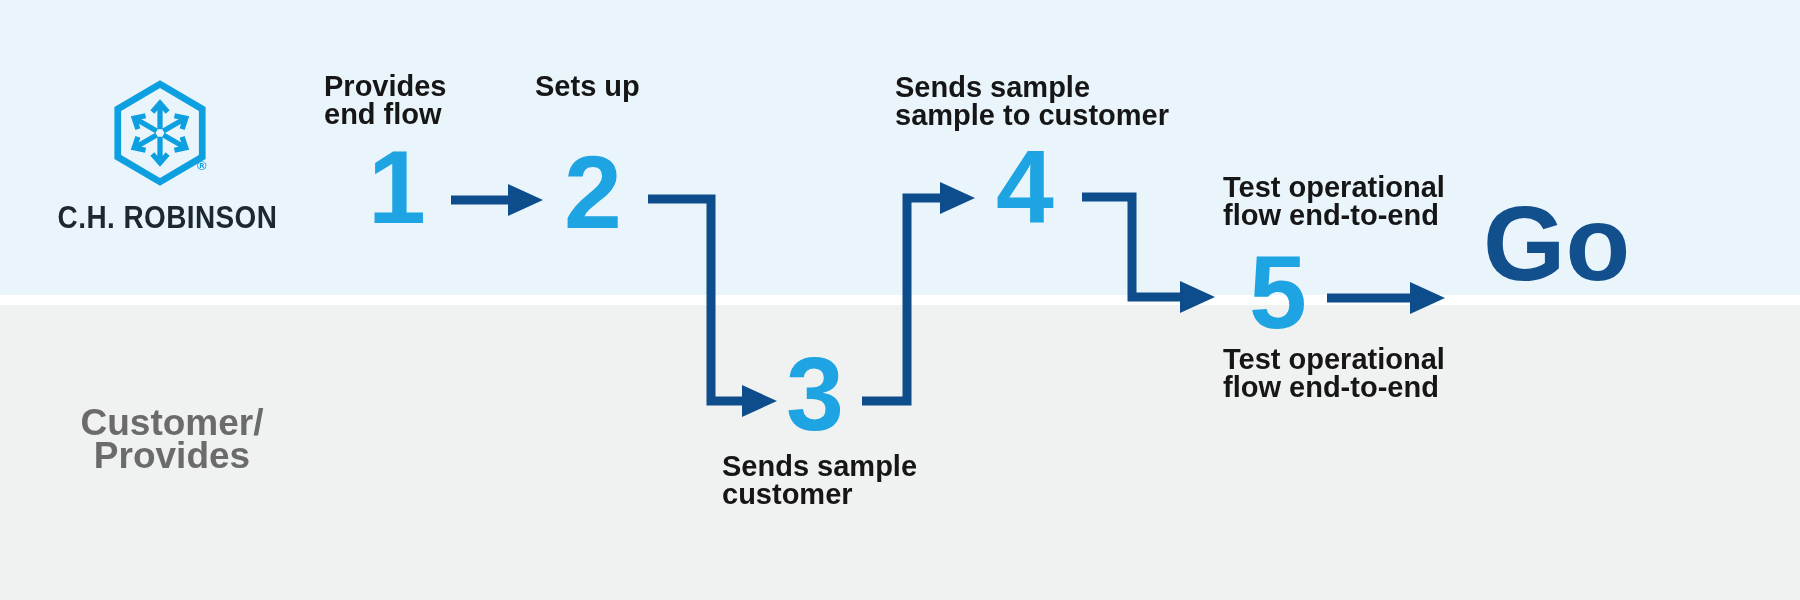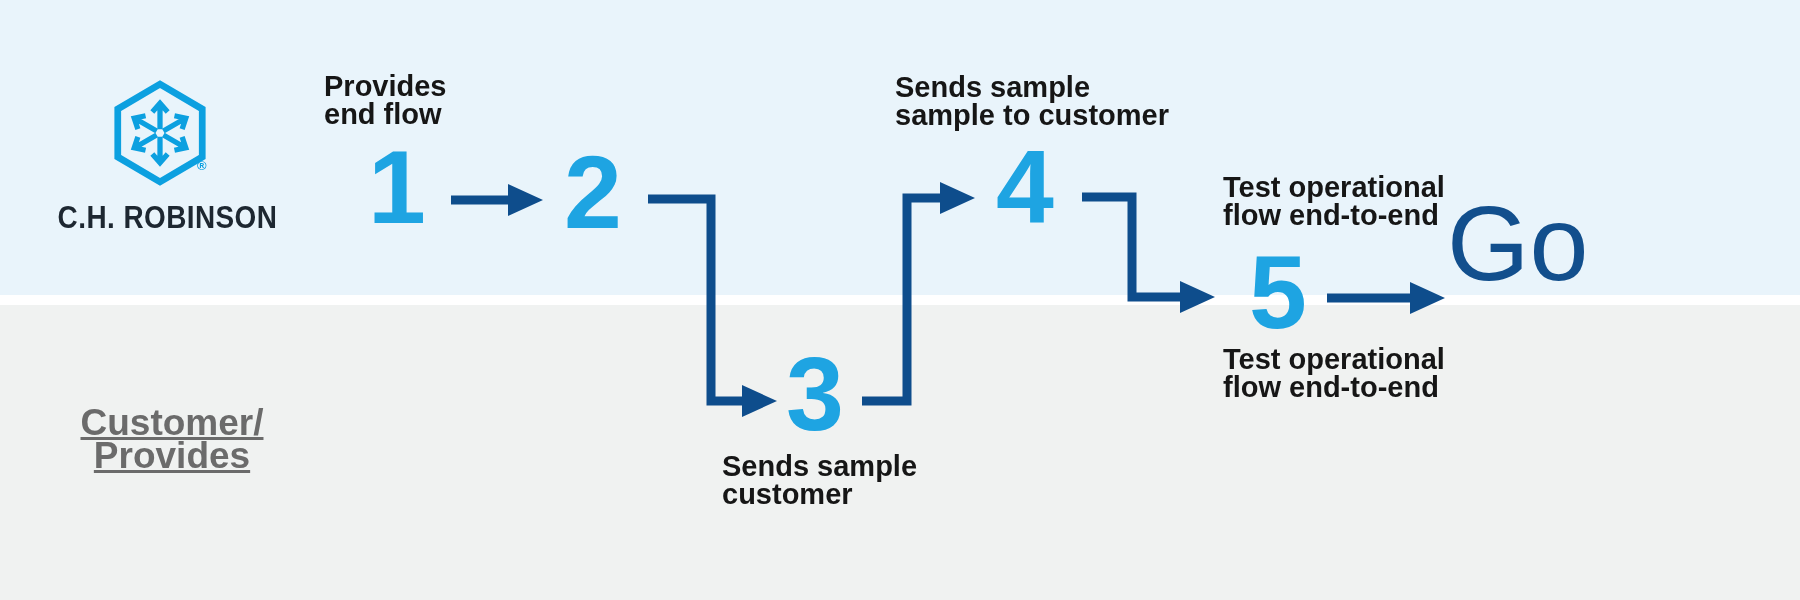--- a/index.html
+++ b/index.html
@@ -45,25 +45,25 @@
   .step-number{
     position:absolute;width:120px;text-align:center;z-index:4;
     font-size:104px;line-height:104px;font-weight:bold;color:var(--step-number);
   }
   .step-label{
     position:absolute;z-index:4;font-size:29px;line-height:28px;font-weight:bold;
     color:var(--label-text);white-space:nowrap;
   }
   .lane-label{
     position:absolute;left:41px;top:406px;width:262px;text-align:center;z-index:4;
-    font-size:37px;line-height:33px;font-weight:bold;color:var(--lane-text);text-decoration:underline;
+    font-size:37px;line-height:33px;font-weight:bold;color:var(--lane-text);
   }
   .go-live{
-    position:absolute;left:1447px;top:194px;z-index:4;
-    font-size:106px;line-height:98px;font-weight:normal;color:var(--go-live);
+    position:absolute;left:1483px;top:194px;z-index:4;
+    font-size:106px;line-height:98px;font-weight:bold;color:var(--go-live);
     white-space:nowrap;
   }
 </style>
 </head>
 <body>
 
 <div class="stage">
 
   <div class="band band-top"></div>
   <div class="band band-bottom"></div>
@@ -119,20 +119,21 @@
     </g>
   </svg>
 
   <div class="step-label" style="left:324px;top:72px;">
     <div>Provides</div>
     <div>end flow</div>
   </div>
   <div class="step-number" style="left:337px;top:135px;">1</div>
 
   <div class="step-label" style="left:535px;top:72px;">
+    <div>Sets up</div>
   </div>
   <div class="step-number" style="left:533px;top:140px;">2</div>
 
   <div class="step-number" style="left:755px;top:342px;">3</div>
   <div class="step-label" style="left:722px;top:452px;">
     <div>Sends sample</div>
     <div>customer</div>
   </div>
 
   <div class="step-label" style="left:895px;top:73px;">

